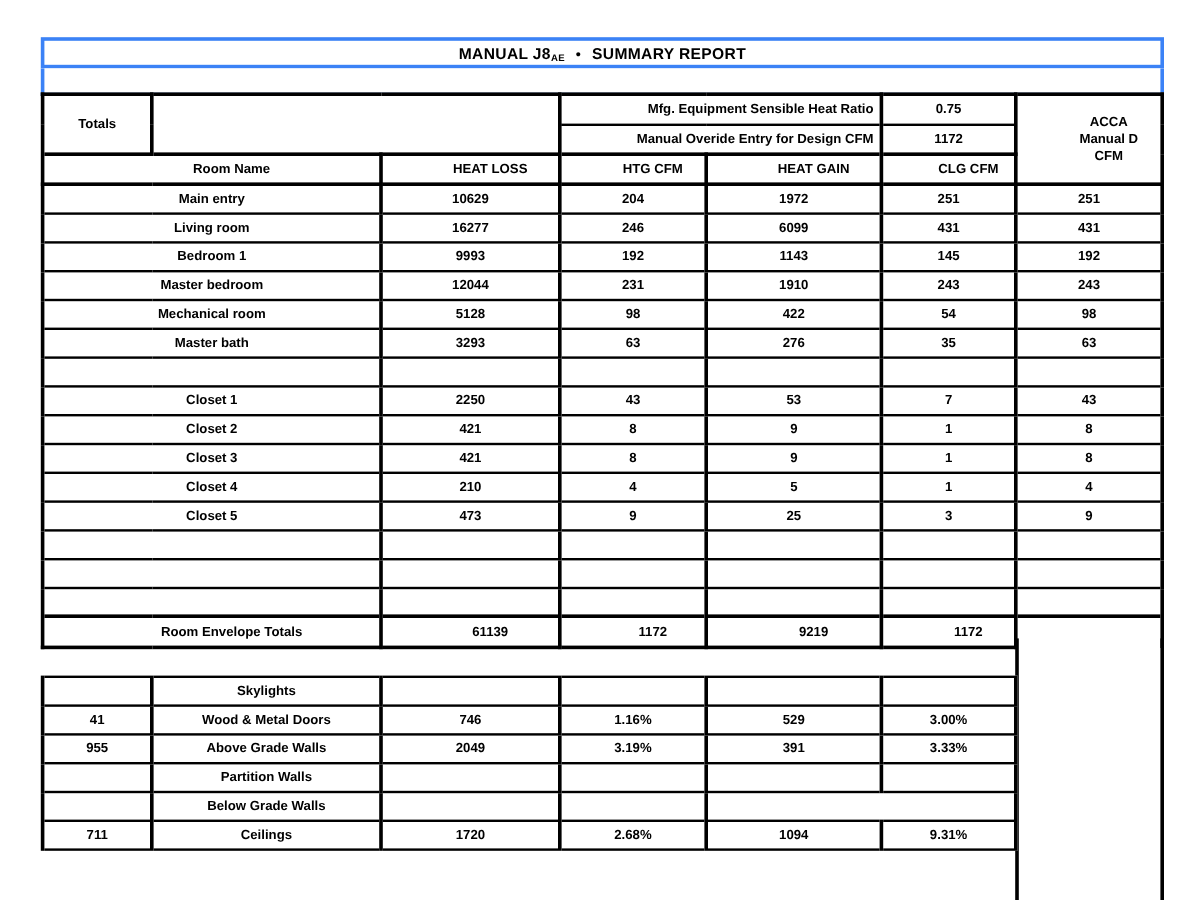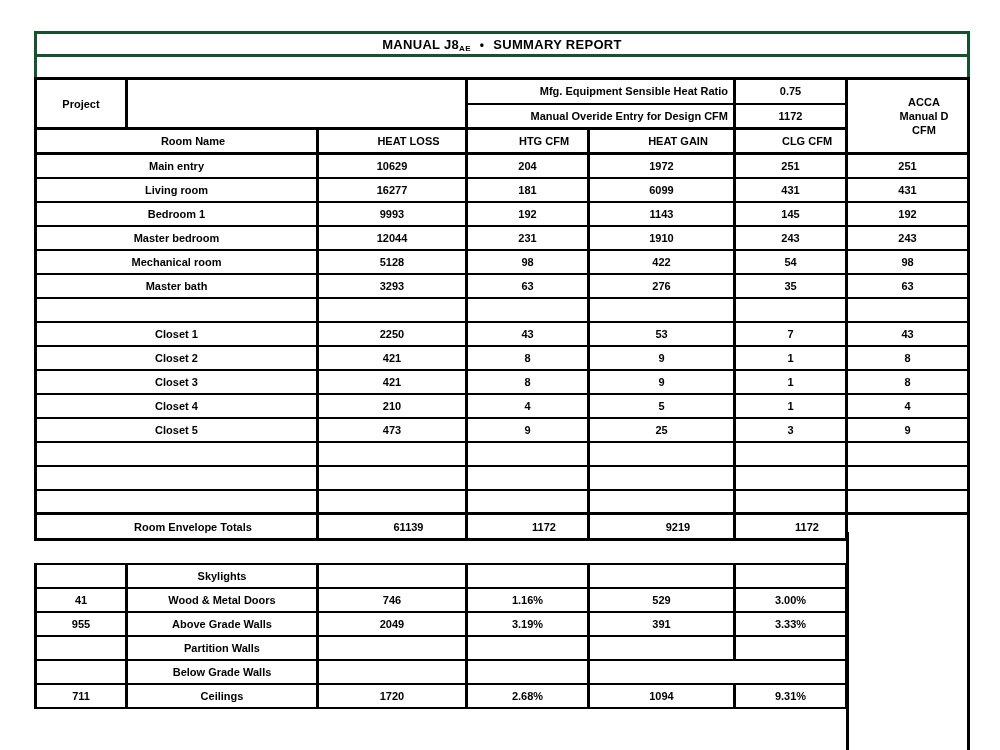--- a/index.html
+++ b/index.html
@@ -12,21 +12,21 @@
     position: relative;
     width: 1000px; height: 750px;
     background: #ffffff;
     font-family: "Liberation Sans", sans-serif;
     font-weight: 700;
     color: #000000;
   }
   .box {
     position: absolute;
     box-sizing: border-box;
-    border: 3px solid #14532d;
+    border: 3px solid #3b82f6;
     background: #fff;
   }
   .title-box {
     left: 34px; top: 31px; width: 936px; height: 26px;
     display: flex; align-items: center; justify-content: center;
     font-size: 13px; letter-spacing: 0.3px;
   }
   .title-box sub { font-size: 8px; vertical-align: -2px; line-height: 0; }
   .title-bullet { display: inline-block; margin: 0 9px; font-size: 12px; }
   .blank-strip {
@@ -88,21 +88,21 @@
       <col style="width:91px">
         <col style="width:191px">
         <col style="width:149px">
       <col style="width:122px">
         <col style="width:146px">
         <col style="width:112px">
         <col style="width:122px">
     </colgroup>
     <tbody>
       <tr class="h25">
-        <td class="ht" rowspan="2">Project</td>
+        <td class="ht" rowspan="2">Totals</td>
         <td class="ht" rowspan="2" colspan="2"></td>
         <td class="ht ra" colspan="2">Mfg. Equipment Sensible Heat Ratio</td>
         <td class="ht">0.75</td>
         <td class="ht hb acca-head" rowspan="3">
           <div>ACCA</div>
           <div>Manual D</div>
           <div>CFM</div>
         </td>
       </tr>
       <tr class="h25">
@@ -121,21 +121,21 @@
         <td colspan="2">Main entry</td>
         <td>10629</td>
         <td>204</td>
         <td>1972</td>
         <td>251</td>
         <td>251</td>
       </tr>
       <tr>
         <td colspan="2">Living room</td>
         <td>16277</td>
-        <td>181</td>
+        <td>246</td>
         <td>6099</td>
         <td>431</td>
         <td>431</td>
       </tr>
       <tr>
         <td colspan="2">Bedroom 1</td>
         <td>9993</td>
         <td>192</td>
         <td>1143</td>
         <td>145</td>

